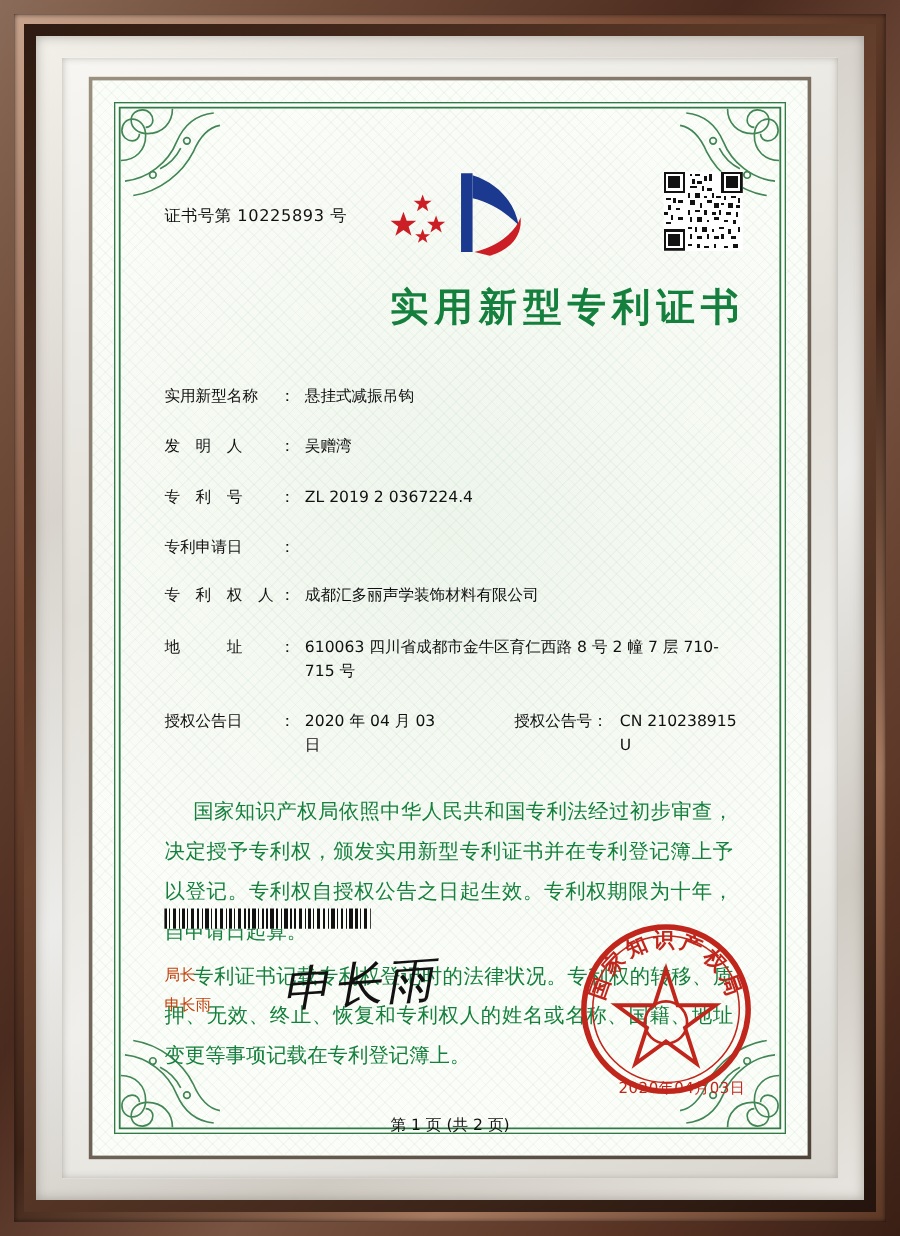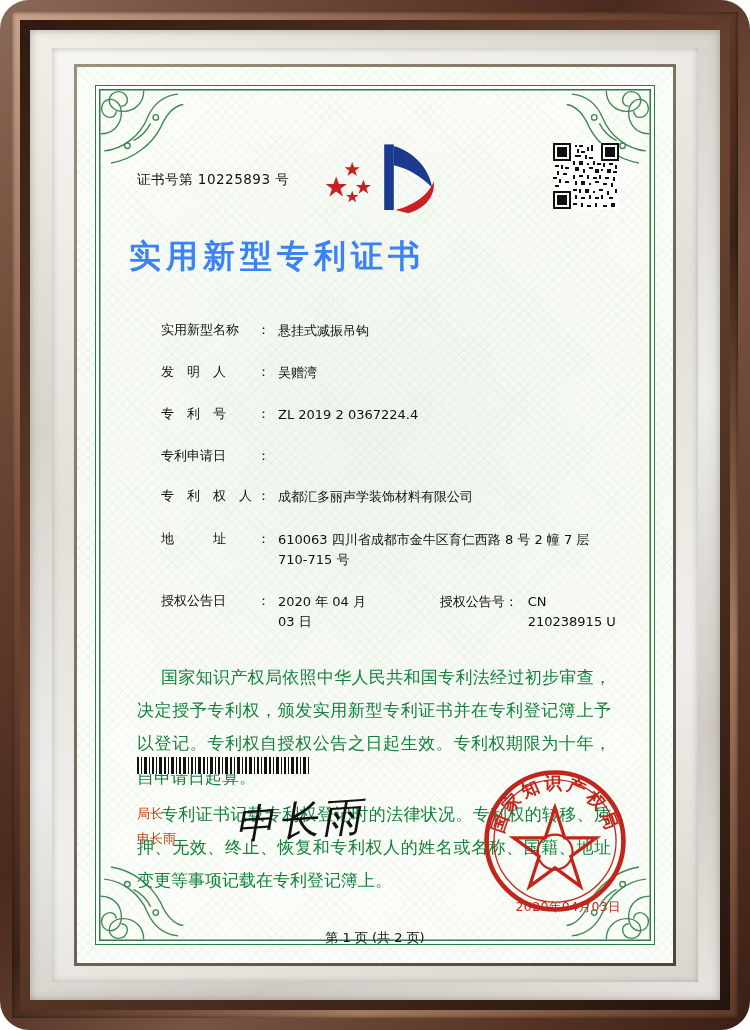--- a/index.html
+++ b/index.html
@@ -15,21 +15,20 @@
   }
 
   
   .frame-outer {
     position: absolute;
     left: 0; top: 0;
     width: 750px;
     height: 1030px;
     background:
       linear-gradient(125deg, #8a6a58 0%, #6e4a38 18%, #4a2a1e 42%, #7a5442 62%, #5c3626 82%, #3a1f15 100%);
-    border-radius: 29px;
   }
   .frame-bevel1 {
     position: absolute;
     left: 12px; top: 12px;
     width: 726px; height: 1006px;
     background:
       linear-gradient(135deg, #c9a48d 0%, #7b4d37 30%, #3d2317 55%, #a67a60 78%, #5d3825 100%);
     box-shadow: inset 0 0 4px rgba(0,0,0,.6);
   }
   .frame-bevel2 {
@@ -123,40 +122,39 @@
   }
   .qr {
     position: absolute;
     right: 2px; top: 6px;
     width: 66px; height: 66px;
     background: #fff;
   }
 
   .title {
     margin-top: 6px;
-    text-align: left;
+    text-align: right;
     font-size: 32px;
     font-weight: bold;
     letter-spacing: 5px;
-    color: #3b82f6;
+    color: #15803d;
     font-family: "DejaVu Sans", sans-serif;
   }
 
   .fields {
     margin-top: 42px;
     padding-left: 8px;
     font-size: 13px;
     color: #111;
     font-family: "DejaVu Sans", sans-serif;
   }
   .field-row {
     display: flex;
     align-items: flex-start;
     margin-bottom: 22px;
-    margin-left: 24px;
   }
   .field-label {
     width: 96px;
     flex: 0 0 96px;
     letter-spacing: 0px;
     white-space: nowrap;
   }
   .field-colon { margin-right: 8px; }
   .field-value {
     flex: 1;

